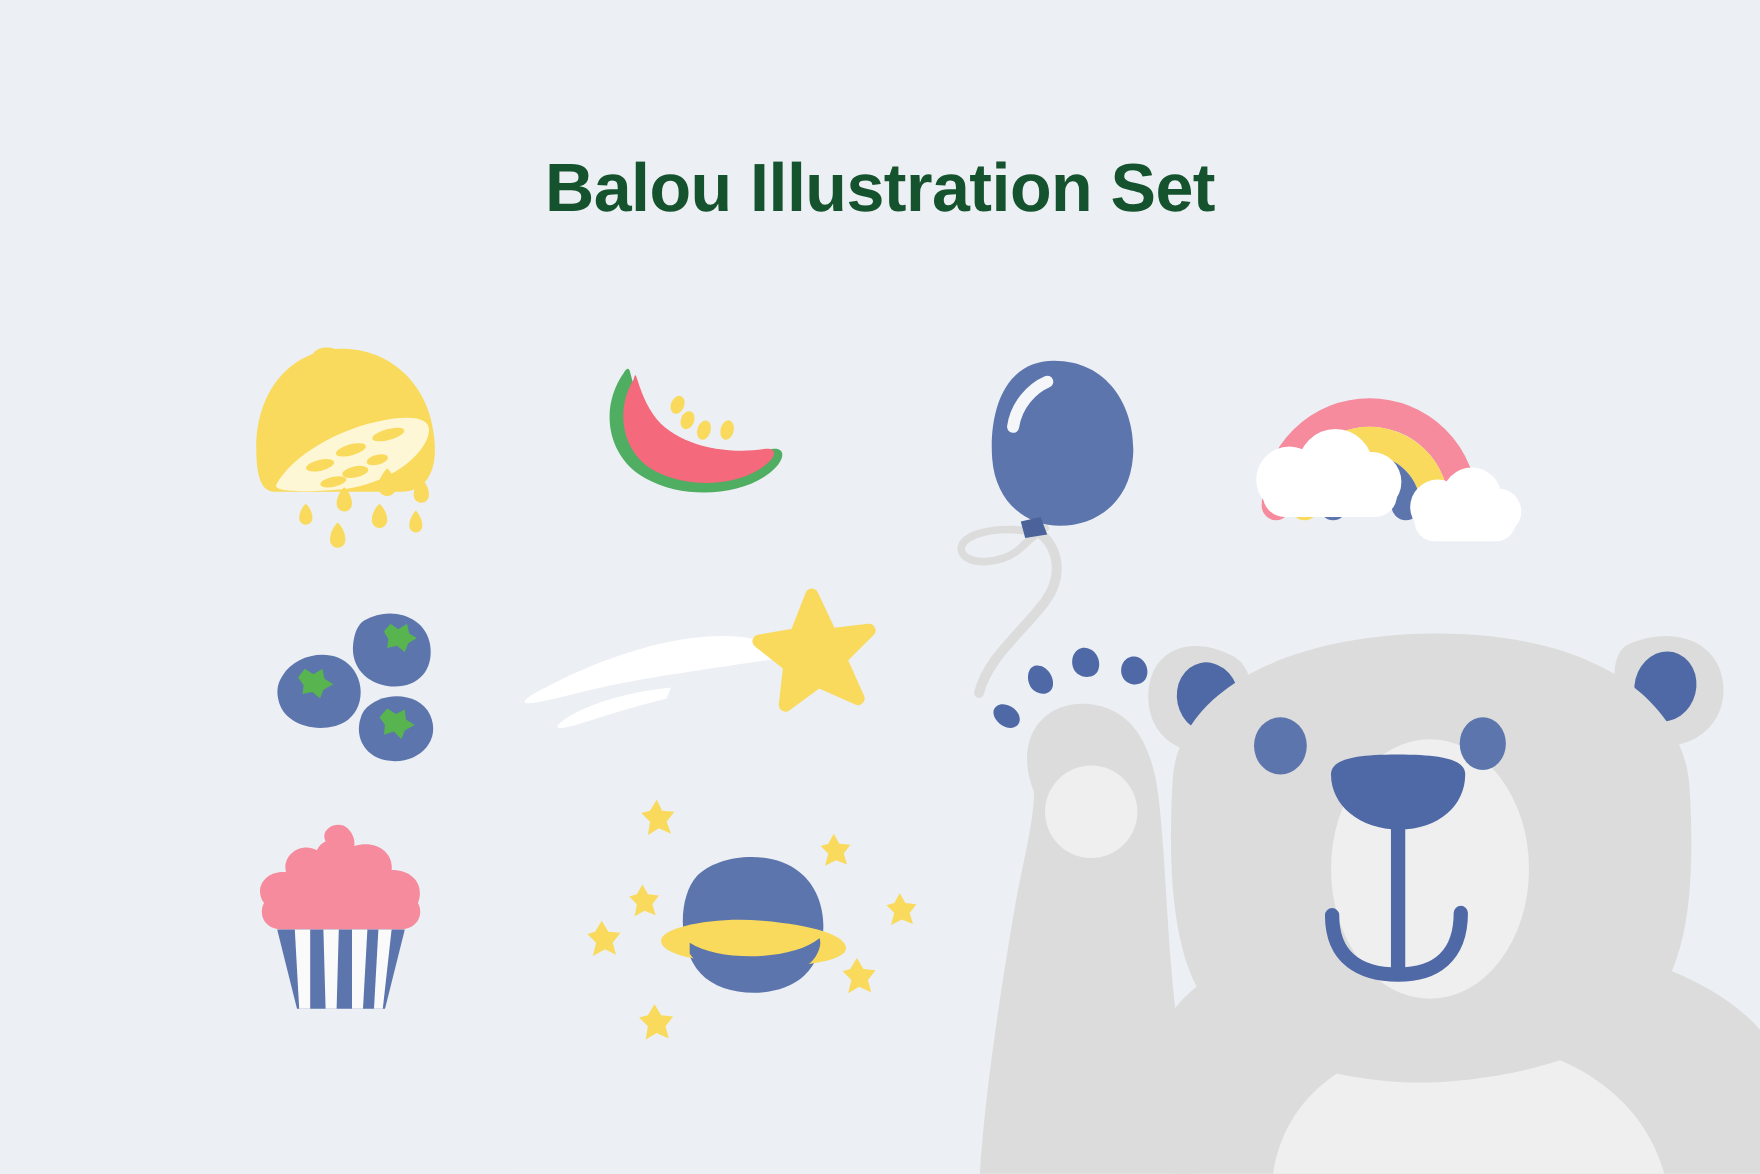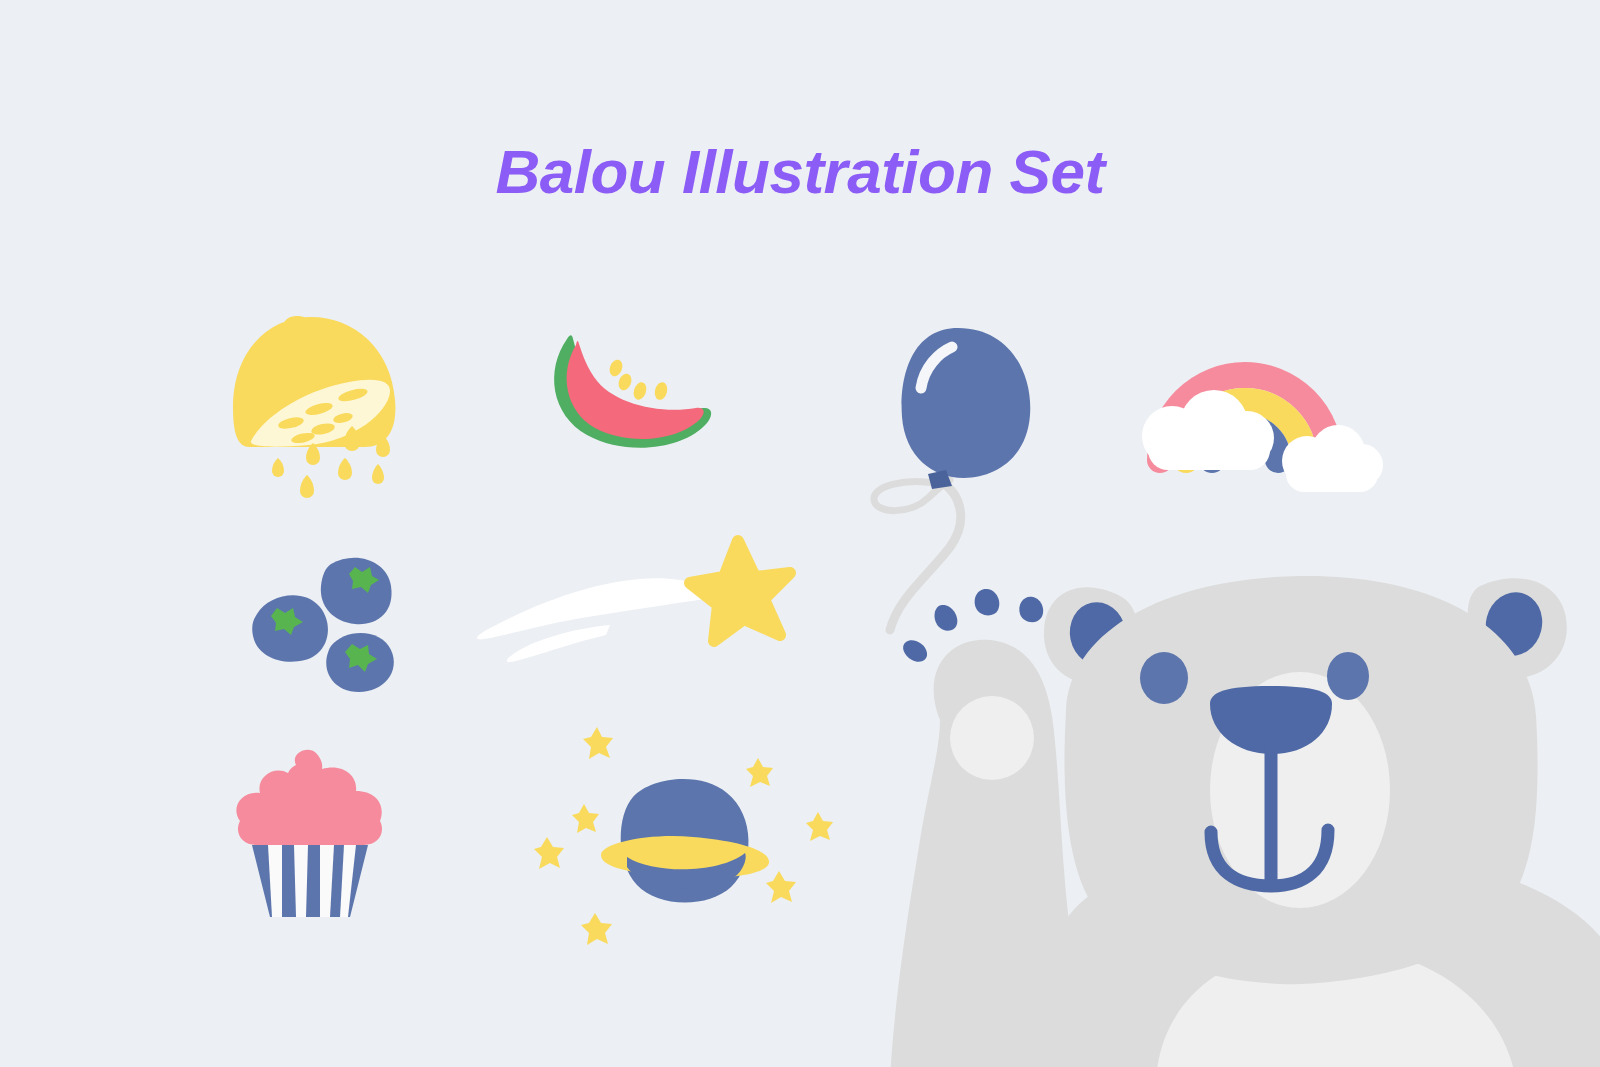--- a/index.html
+++ b/index.html
@@ -51,21 +51,21 @@
   #illo-cupcake    { left: 230px;  top: 745px; }
   #illo-planet     { left: 515px;  top: 715px; }
 
   #illo-bear       { left: 880px;  top: 520px; }
 </style>
 </head>
 <body style="background: rgb(236, 239, 243);">
 
 <div id="canvas" style="background: rgb(236, 239, 243);">
 
-  <div id="page-title" style="color: #8b5cf6; font-style: italic;">Balou Illustration Set</div>
+  <div id="page-title" style="color: #14532d;">Balou Illustration Set</div>
 
   <div class="illo" id="illo-lemon">
     <svg width="200" height="215" viewBox="0 0 200 215">
 
       <path d="M58 40 q-3 -18 13 -19 q16 -1 14 17 z" fill="#F9DA5C"></path>
 
       <path d="M8 113 C8 55 44 23 84 22 C128 21 166 53 170 105
                C173 138 159 152 140 152 L24 152 C12 152 8 136 8 113 Z" fill="#F9DA5C"></path>
 
       <path d="M26 146 C40 119 84 94 124 87 C152 82 166 86 165 97

